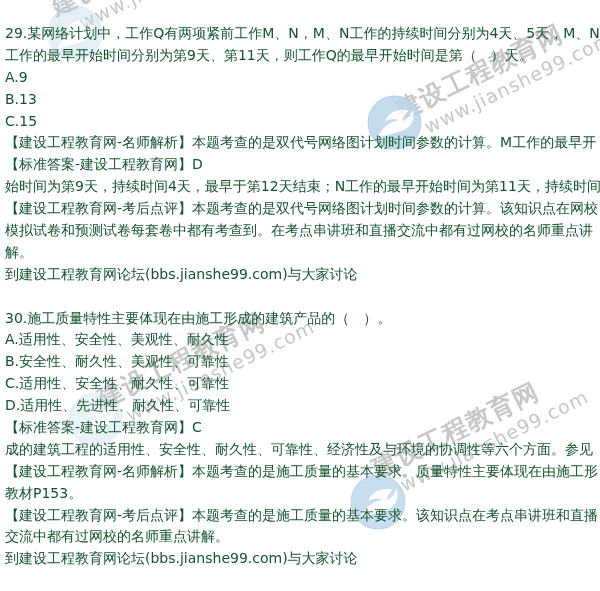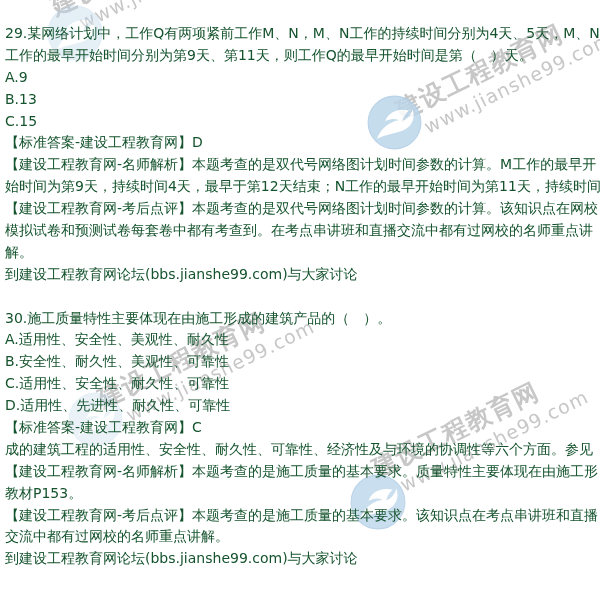--- a/index.html
+++ b/index.html
@@ -80,22 +80,22 @@
 </div>
 
 <div class="content">
 
   <div>
     <div class="line">29.某网络计划中，工作Q有两项紧前工作M、N，M、N工作的持续时间分别为4天、5天，M、N</div>
     <div class="line">工作的最早开始时间分别为第9天、第11天，则工作Q的最早开始时间是第（　）天。</div>
     <div class="line">A.9</div>
     <div class="line">B.13</div>
     <div class="line">C.15</div>
+    <div class="line">【建设工程教育网-名师解析】本题考查的是双代号网络图计划时间参数的计算。M工作的最早开</div>
     <div class="line">【标准答案-建设工程教育网】D</div>
-    <div class="line">【建设工程教育网-名师解析】本题考查的是双代号网络图计划时间参数的计算。M工作的最早开</div>
     <div class="line">始时间为第9天，持续时间4天，最早于第12天结束；N工作的最早开始时间为第11天，持续时间</div>
     <div class="line">【建设工程教育网-考后点评】本题考查的是双代号网络图计划时间参数的计算。该知识点在网校</div>
     <div class="line">模拟试卷和预测试卷每套卷中都有考查到。在考点串讲班和直播交流中都有过网校的名师重点讲</div>
     <div class="line">解。</div>
     <div class="line">到建设工程教育网论坛(bbs.jianshe99.com)与大家讨论</div>
   </div>
 
   <div class="line"></div>
 
   <div>

